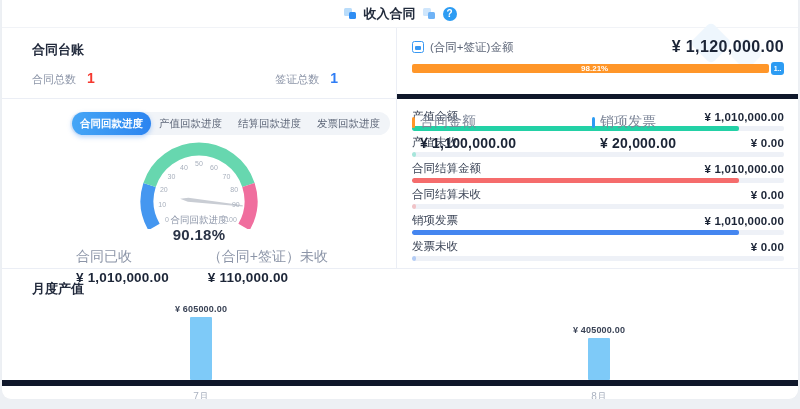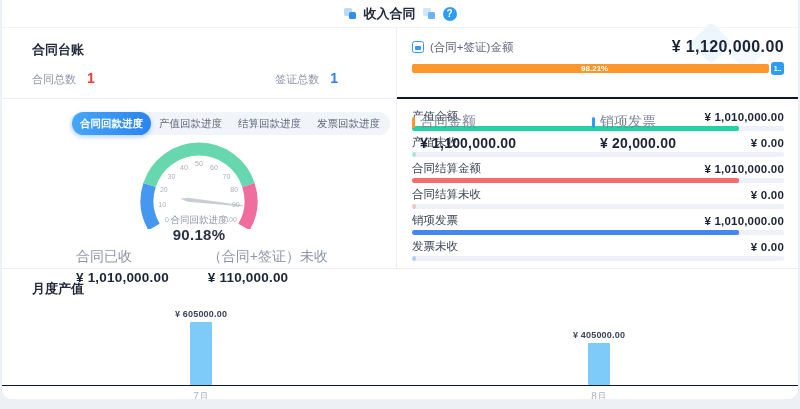--- a/index.html
+++ b/index.html
@@ -42,21 +42,21 @@
   .gauge-wrap { width:190px; margin:2px auto 0; }
   .gauge-tick { font-size:7px; fill:#a8b0bd; text-anchor:middle; }
   .gauge-label { font-size:9.5px; fill:#8c95a8; text-anchor:middle; }
   .gauge-value { text-align:center; font-size:15px; font-weight:bold; color:#2a3346; margin-top:-7px;
                  letter-spacing:.3px; }
   .gstats { display:flex; justify-content:space-between; margin:5px 68px 0 74px; }
   .gs-label { font-size:14px; color:#8c95a8; }
   .gs-val { font-size:13.5px; font-weight:bold; color:#1c2537; margin-top:4px; letter-spacing:.2px; }
 
   
-  .summary { height:71px; border-bottom:2px solid #0f172a; padding:10px 14px 0 15px; position:relative; }
+  .summary { height:71px; border-bottom:5px solid #0f172a; padding:10px 14px 0 15px; position:relative; }
   .wm { position:absolute; background:#eef6fd; border-radius:5px; }
   .wm1 { width:30px; height:30px; right:72px; top:0; transform:rotate(45deg); }
   .wm2 { width:24px; height:24px; right:40px; top:14px; transform:rotate(45deg); background:#f3f9fe; }
   .sum-head { display:flex; align-items:center; position:relative; }
   .amt-icon { width:12px; height:12px; border:1.5px solid #3898f3; border-radius:2.5px; position:relative; background:#fff; }
   .amt-icon::after { content:""; position:absolute; left:2px; right:2px; bottom:2px; height:4px; background:#3898f3; border-radius:1px; }
   .sum-label { font-size:11.5px; color:#5d6678; margin-left:6px; }
   .sum-total { margin-left:auto; font-size:16px; font-weight:bold; color:#1b2436; letter-spacing:.4px; }
   .sum-bar { display:flex; align-items:center; margin-top:6px; position:relative; }
   .sb-main { height:9px; border-radius:2px; color:#fff; font-size:8px; font-weight:bold;
@@ -74,21 +74,21 @@
   .prog-row { margin-bottom:5px; }
   .pr-head { display:flex; justify-content:space-between; height:13px; align-items:center; }
   .pr-label { font-size:11.5px; color:#3c4557; }
   .pr-val { font-size:11.5px; font-weight:bold; color:#1b2436; letter-spacing:.2px; }
   .pr-bar { height:5px; background:#eef1f7; border-radius:2px; margin-top:3px; overflow:hidden; }
   .pr-fill { height:100%; border-radius:2px; }
 
   
   .monthly { height:106px; border-top:1px solid #ebeef5; padding-top:11px; }
   .monthly-title { font-size:13px; font-weight:bold; color:#232b3d; margin-left:30px; }
-  .mchart { display:flex; align-items:flex-end; height:85px; margin-top:3px; border-bottom:1px solid #0f172a; }
+  .mchart { display:flex; align-items:flex-end; height:85px; margin-top:3px; border-bottom:6px solid #0f172a; }
   .mslot { width:50%; display:flex; flex-direction:column; align-items:center; justify-content:flex-end; }
   .mval { font-size:9px; font-weight:bold; color:#3a4356; margin-bottom:3px; letter-spacing:.2px; }
   .mbar { width:22px; border-radius:1px; }
   .mlabels { display:flex; margin-top:4px; }
   .mlab { width:50%; text-align:center; font-size:10px; color:#aab2c0; }
 </style>
 </head>
 <body>
 
 <div class="card">

